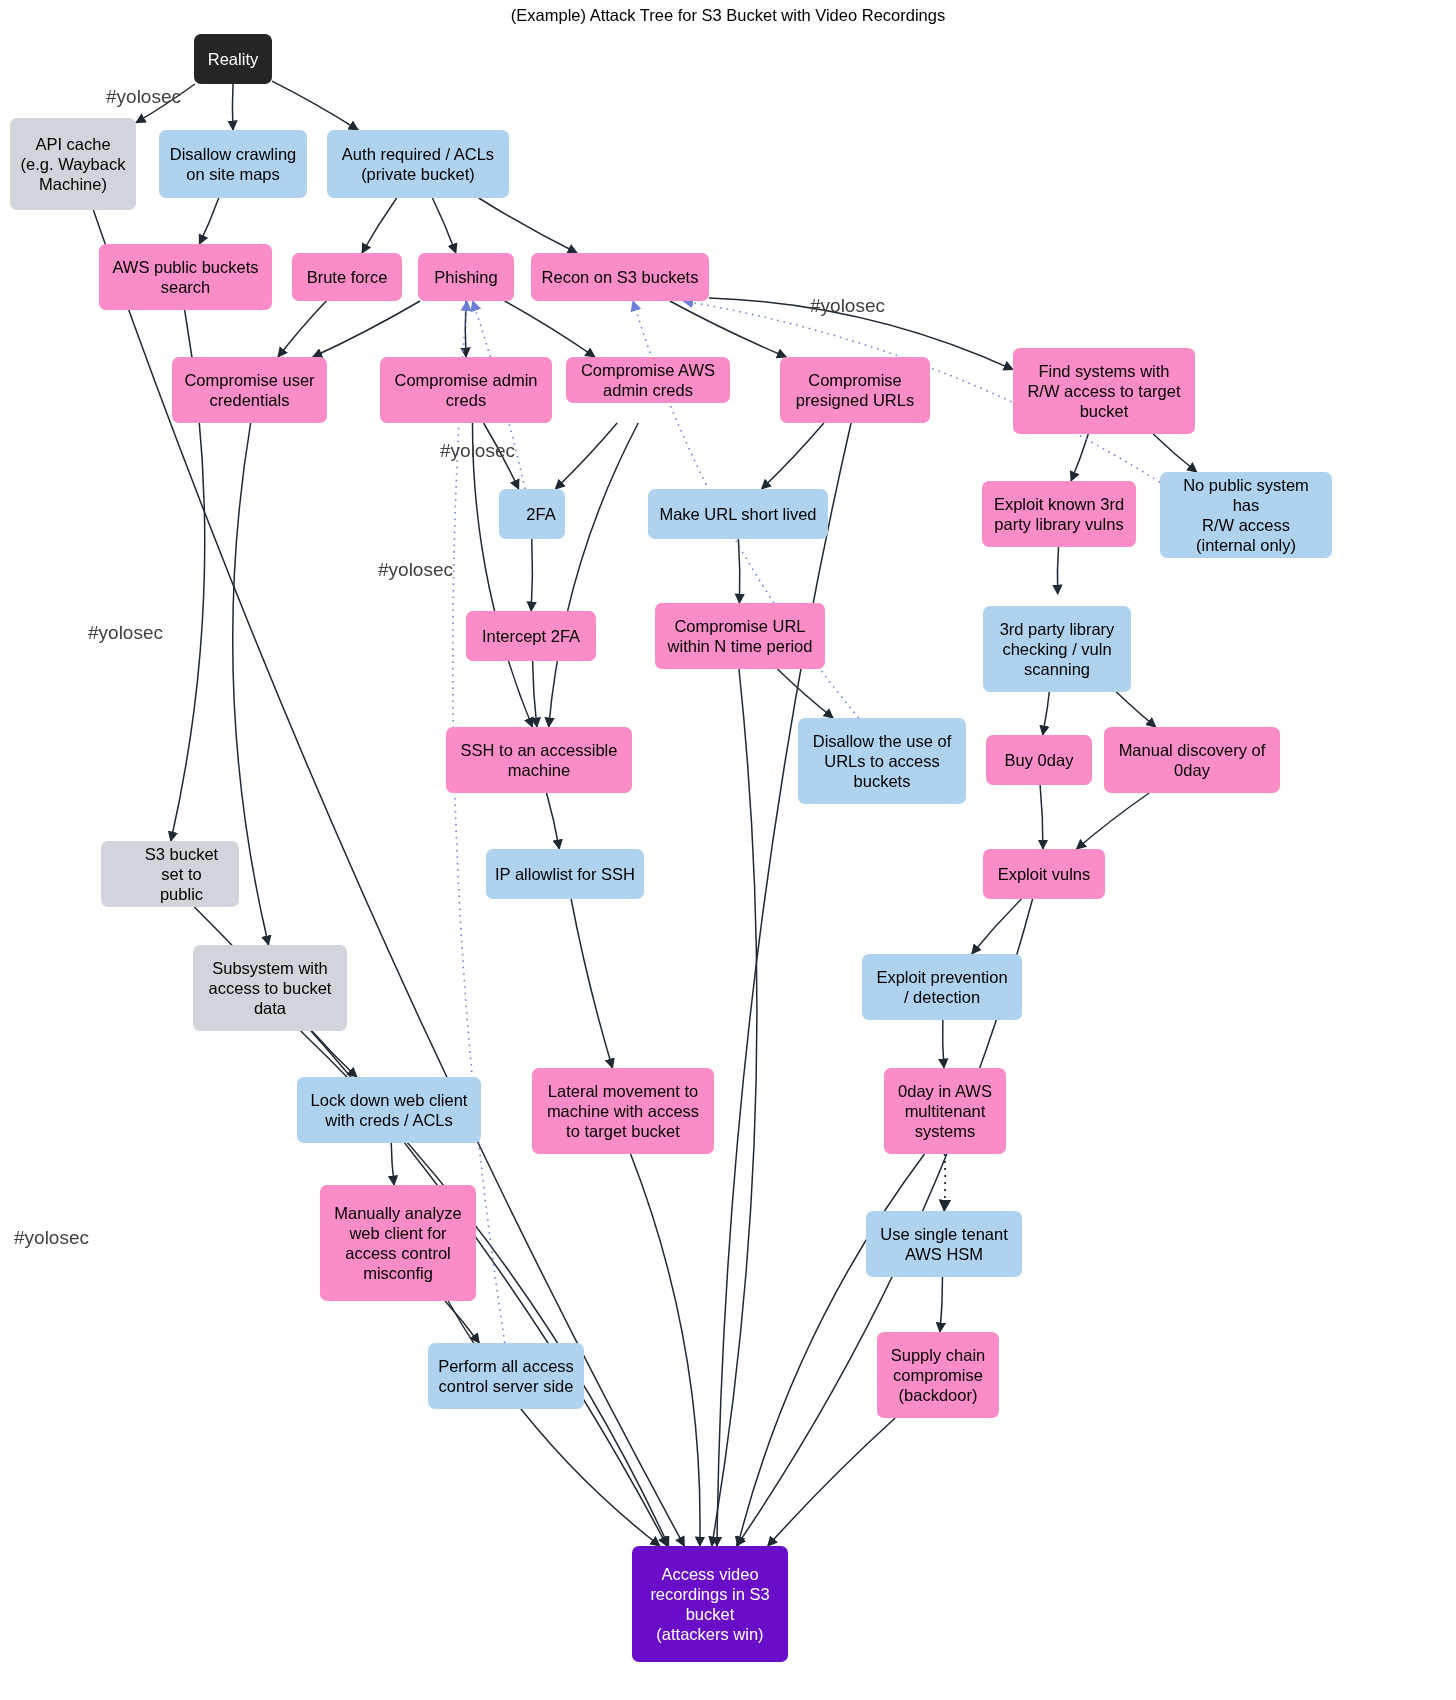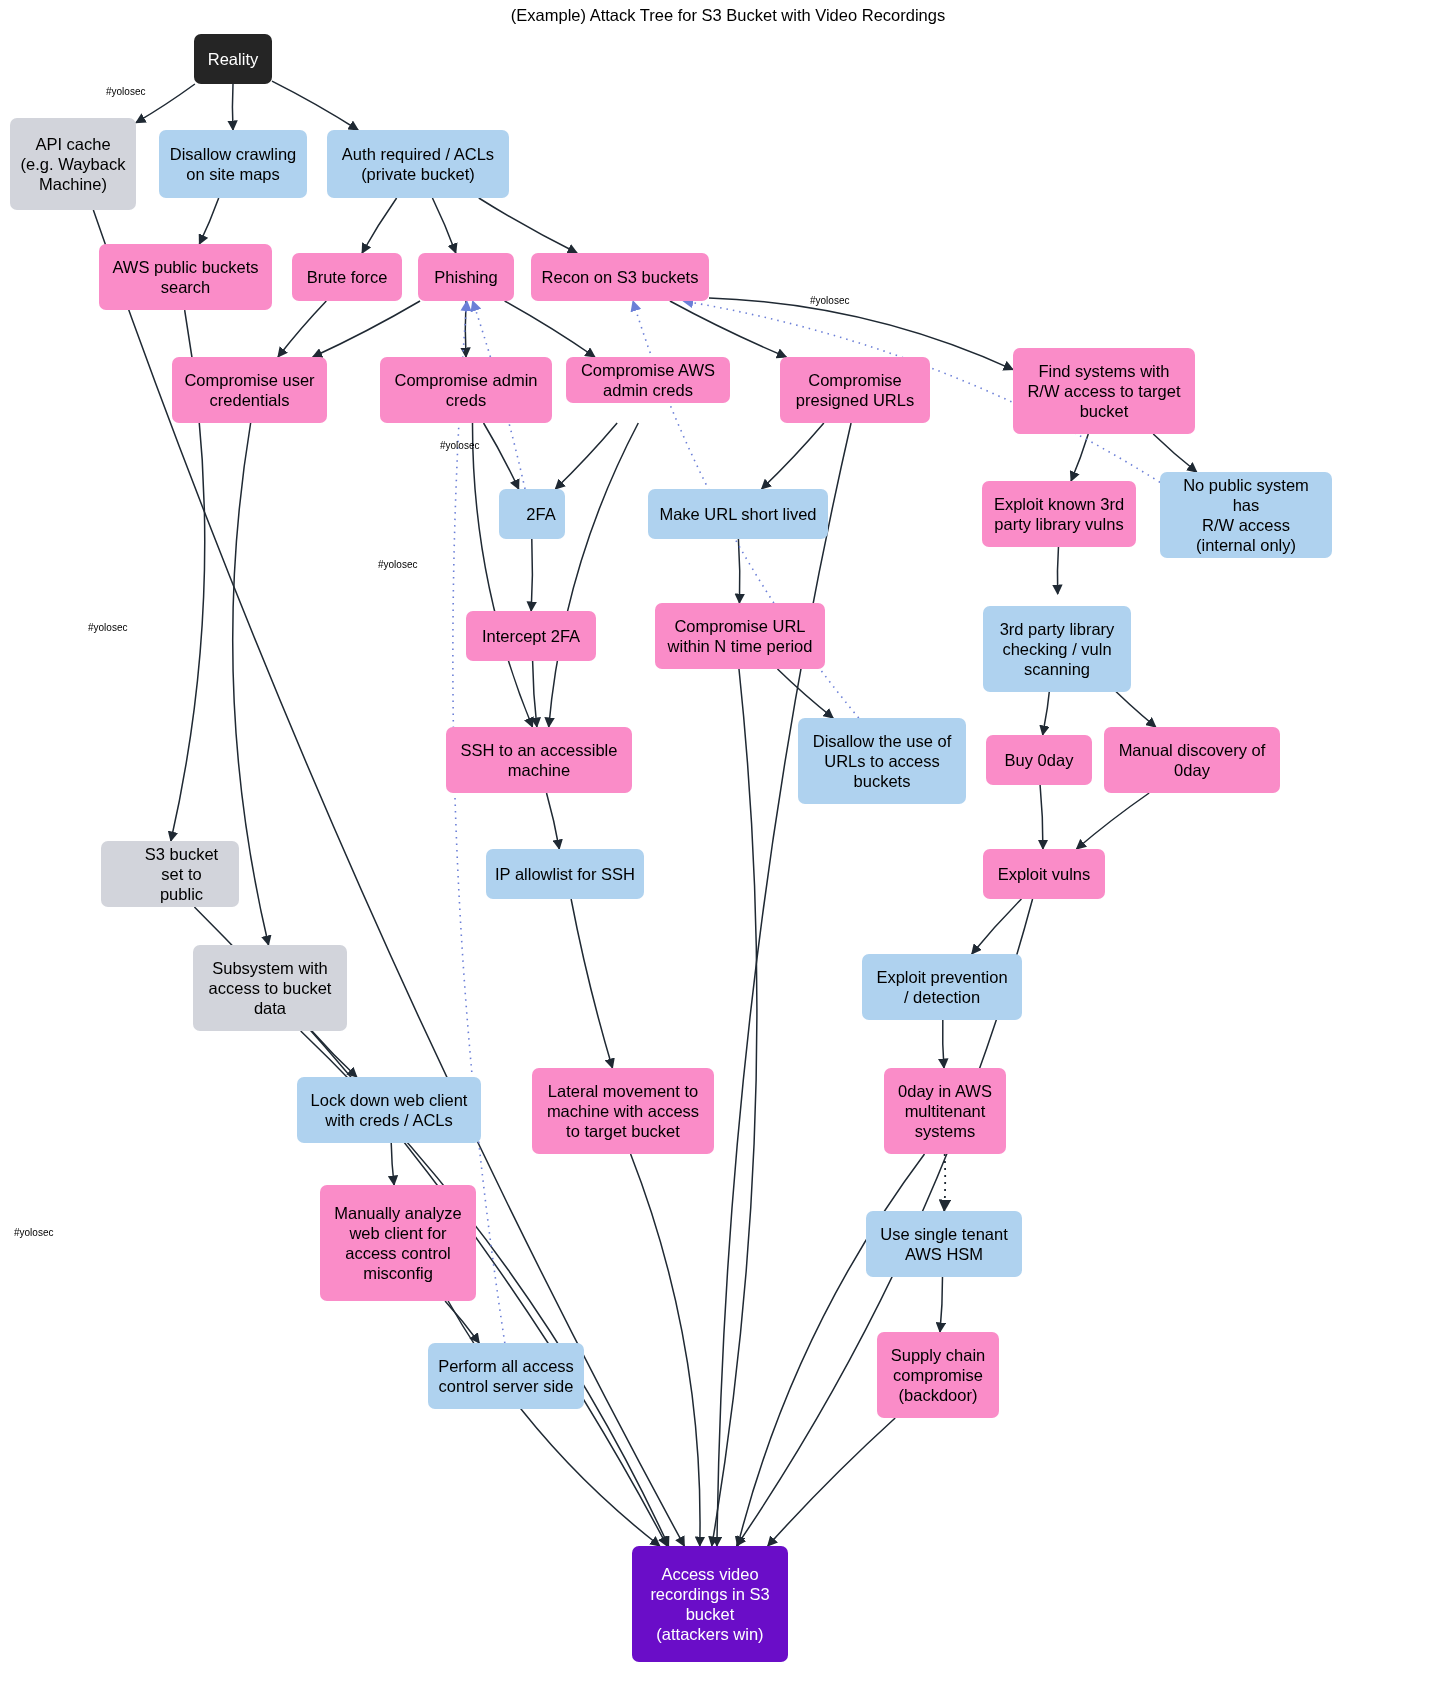--- a/index.html
+++ b/index.html
@@ -10,21 +10,21 @@
         justify-content:center;text-align:center;border-radius:7px;
         font-size:16.5px;line-height:1.22;color:#000;padding:6px 8px;
         white-space:pre-line;}
   .n-root{background:#252525;color:#ffffff;}
   .n-attack{background:#FA8CC8;}
   .n-defense{background:#AFD2EF;}
   .n-neutral{background:#D2D4DB;}
   .n-goal{background:#6A0DC8;color:#ffffff;}
   .title{position:absolute;left:0;top:6px;width:1456px;text-align:center;
          font-size:16.5px;color:#000;}
-  .yolo{position:absolute;font-size:10px;color:#000000;white-space:nowrap;}
+  .yolo{position:absolute;font-size:19px;color:#404040;white-space:nowrap;}
 </style>
 </head>
 <body>
 
 <div id="stage">
   <div class="title">(Example) Attack Tree for S3 Bucket with Video Recordings</div>
   <svg id="edges" viewBox="0 0 1456 1700">
     <defs>
       <marker id="arw" viewBox="0 0 10 10" refX="9" refY="5" markerWidth="7" markerHeight="7" orient="auto-start-reverse">
         <path d="M 0 0 L 10 5 L 0 10 z" fill="#1f2933"></path>

